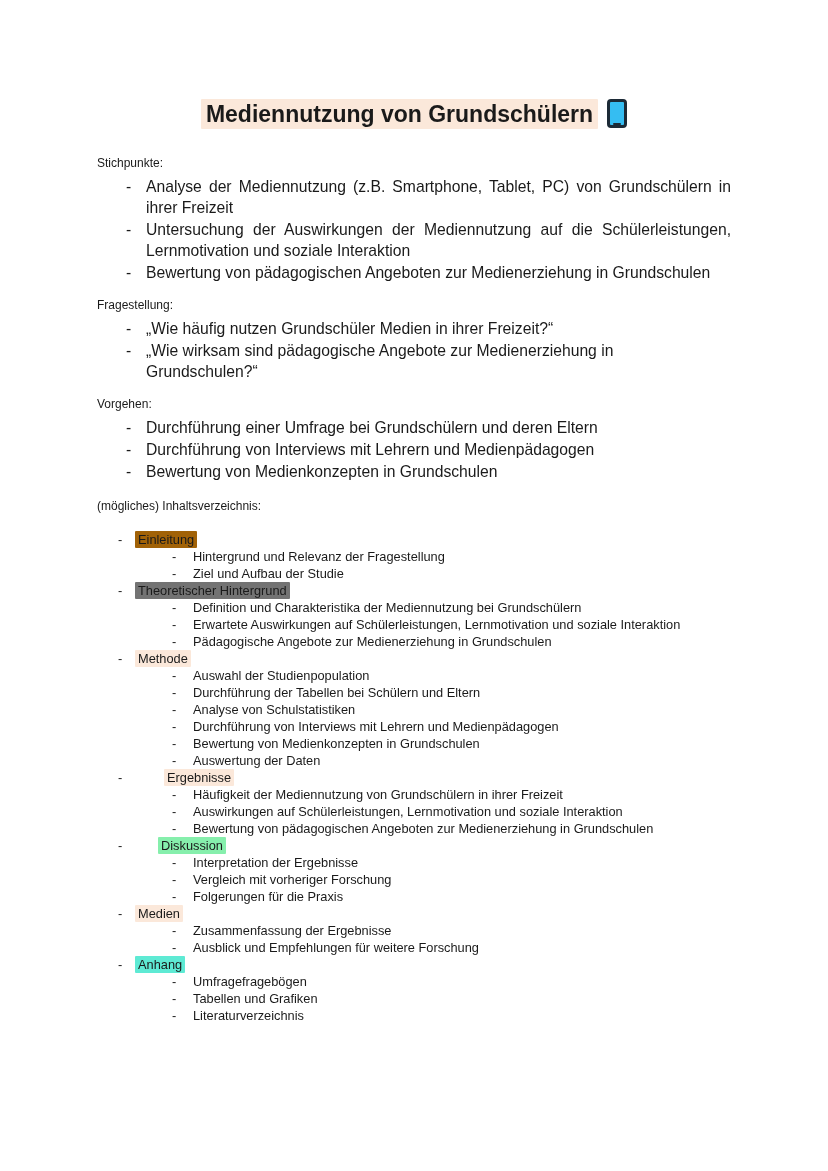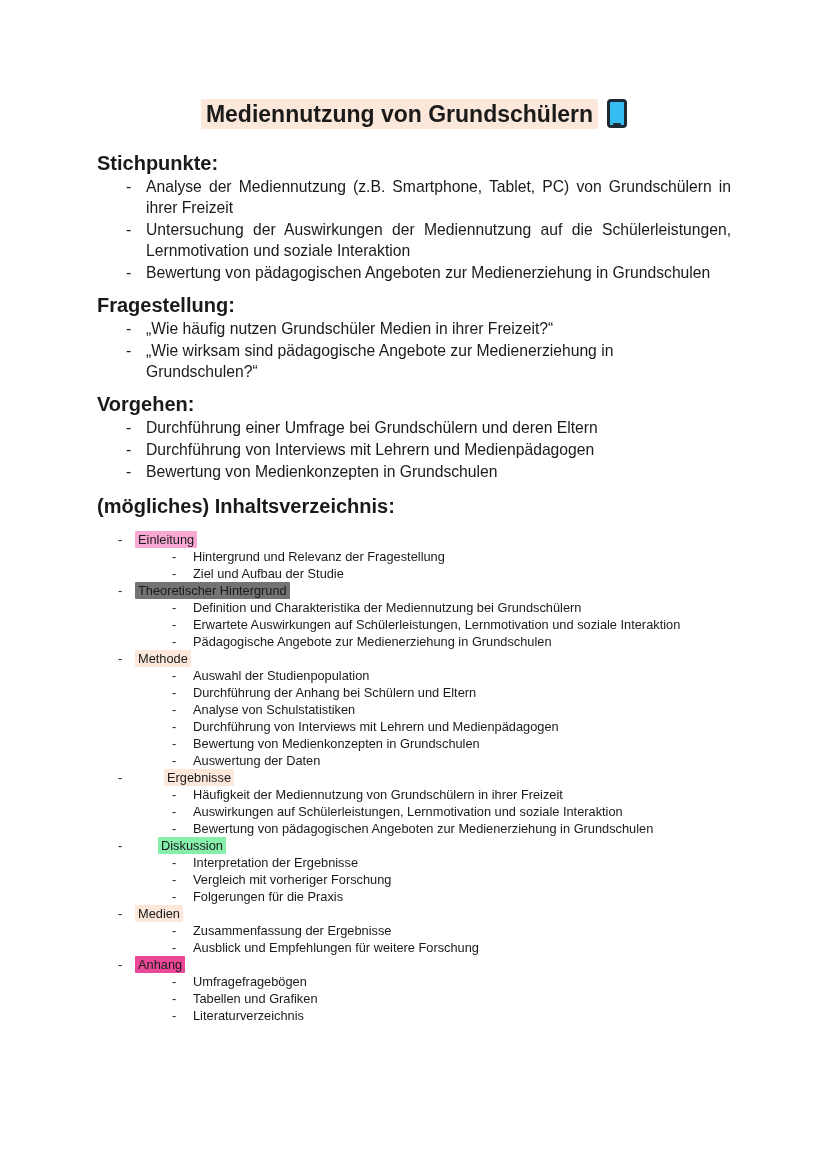--- a/index.html
+++ b/index.html
@@ -20,21 +20,21 @@
     width: 20px; height: 29px; margin-left: 9px; vertical-align: -6px;
     border: 3px solid #1c2a36; border-radius: 4px; background: #35bdf2;
     position: relative;
   }
   .phone::after {
     content: ""; position: absolute; left: 50%; bottom: 0px; transform: translateX(-50%);
     width: 8px; height: 2px; background: #1c2a36; border-radius: 1px;
   }
 
   
-  .sec h2 { margin: 0 0 2px 0; font-size: 20px; line-height: 21px; font-weight: bold; }
+  .sec h2 { margin: 0 0 2px 0; font-size: 12px; line-height: 21px; font-weight: normal; }
   .sec-stich { margin-top: 24px; }
   .sec-frage, .sec-vorgehen { margin-top: 12px; }
   .sec-toc { margin-top: 14px; }
 
   .blist { font-size: 15.7px; line-height: 21px; }
   .li1 { display: flex; padding-left: 29px; margin-top: 1px; }
   .dash1 { flex: none; width: 20px; }
   .txt { flex: 1 1 auto; }
   .sec-stich .txt { text-align: justify; }
   .sec-frage .txt { max-width: 492px; }
@@ -114,21 +114,21 @@
       </div>
   </section>
 
   <section class="sec sec-toc">
     <h2>(mögliches) Inhaltsverzeichnis:</h2>
     <div class="toc">
 
         <div>
           <div class="li-toc1">
             <span class="dash1">-</span>
-            <span class="hl toc-label" style="background-color: #f9a8d4; text-align: right;">Einleitung</span>
+            <span class="hl toc-label" style="background-color: #a16207; text-align: right;">Einleitung</span>
           </div>
           <div>
 
               <div class="li-toc2">
                 <span class="dash2">-</span>
                 <span class="toc-sub-text">Hintergrund und Relevanz der Fragestellung</span>
               </div>
 
               <div class="li-toc2">
                 <span class="dash2">-</span>
@@ -168,21 +168,21 @@
           </div>
           <div>
 
               <div class="li-toc2">
                 <span class="dash2">-</span>
                 <span class="toc-sub-text">Auswahl der Studienpopulation</span>
               </div>
 
               <div class="li-toc2">
                 <span class="dash2">-</span>
-                <span class="toc-sub-text">Durchführung der Anhang bei Schülern und Eltern</span>
+                <span class="toc-sub-text">Durchführung der Tabellen bei Schülern und Eltern</span>
               </div>
 
               <div class="li-toc2">
                 <span class="dash2">-</span>
                 <span class="toc-sub-text">Analyse von Schulstatistiken</span>
               </div>
 
               <div class="li-toc2">
                 <span class="dash2">-</span>
                 <span class="toc-sub-text">Durchführung von Interviews mit Lehrern und Medienpädagogen</span>
@@ -263,21 +263,21 @@
               <div class="li-toc2">
                 <span class="dash2">-</span>
                 <span class="toc-sub-text">Ausblick und Empfehlungen für weitere Forschung</span>
               </div>
             </div>
         </div>
 
         <div>
           <div class="li-toc1">
             <span class="dash1">-</span>
-            <span class="hl toc-label" style="background-color: #ec4899;">Anhang</span>
+            <span class="hl toc-label" style="background-color: #5eead4;">Anhang</span>
           </div>
           <div>
 
               <div class="li-toc2">
                 <span class="dash2">-</span>
                 <span class="toc-sub-text">Umfragefragebögen</span>
               </div>
 
               <div class="li-toc2">
                 <span class="dash2">-</span>

